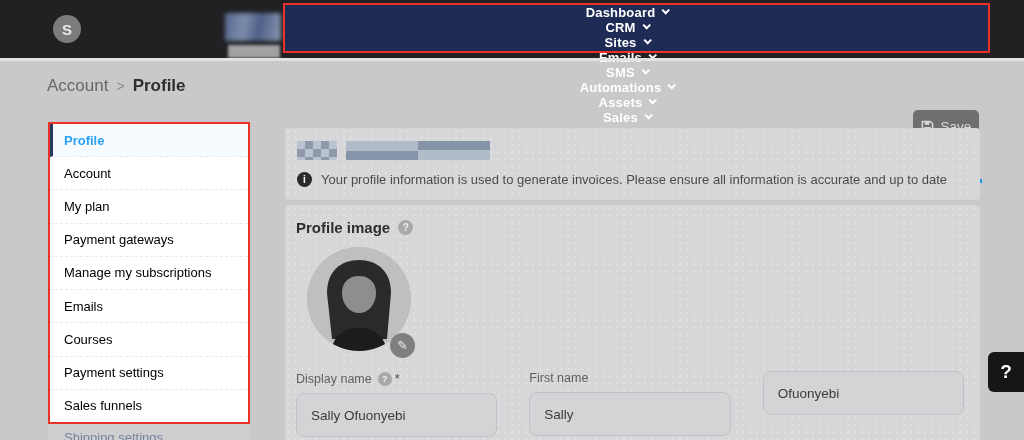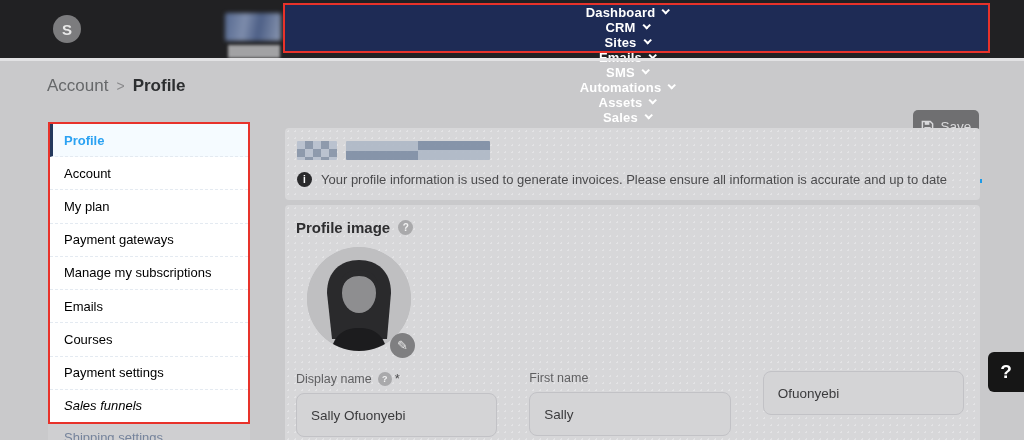--- a/index.html
+++ b/index.html
@@ -39,21 +39,21 @@
   .save-btn { position:absolute; left:913px; top:70px; width:66px; height:32px; background:#6f6f71;
               border:none; border-radius:5px; color:#d9d9db; font-size:13.5px;
               display:flex; align-items:center; justify-content:center; gap:7px; cursor:pointer;
               font-family:"Liberation Sans", sans-serif;margin-top:40px; }
 
   
   .sidebar { position:absolute; left:48px; top:122px; width:202px; height:302px;
              background:#ffffff; border:2px solid #e8322a; display:flex; flex-direction:column; }
   .side-item { flex:1; display:flex; align-items:center; padding-left:14px; font-size:13px;
                color:#000000; border-bottom:1px dashed #e4eaf1; cursor:pointer; }
-  .side-item:last-child { border-bottom:none;font-style:italic; }
+  .side-item:last-child { border-bottom:none; }
   .side-item.active { color:#2ba2f2; font-weight:bold; background:#f5fbff; border-left:3px solid #24395d; padding-left:11px; }
   .side-item-clipped { position:absolute; left:48px; top:424px; width:202px; height:34px; overflow:hidden;
                        background:#cfcfd1; color:#76849c; font-size:13px; padding:6px 0 0 16px; cursor:pointer; }
 
   
   .card { position:absolute; left:285px; width:695px; background:#d7d7d9; border-radius:4px;
           background-image:radial-gradient(circle,#e3e3e5 1px,rgba(0,0,0,0) 1px); background-size:7px 7px; }
   .card-header { top:128px; height:72px; padding:13px 14px 0 12px; }
   .card-body { top:205px; height:235px; border-radius:4px 4px 0 0; padding:14px 16px 0 11px; }
 

